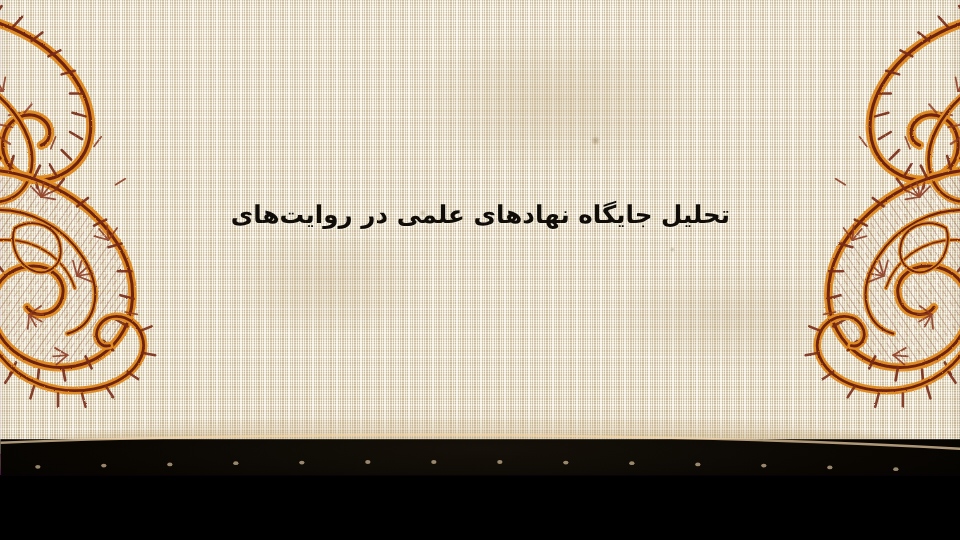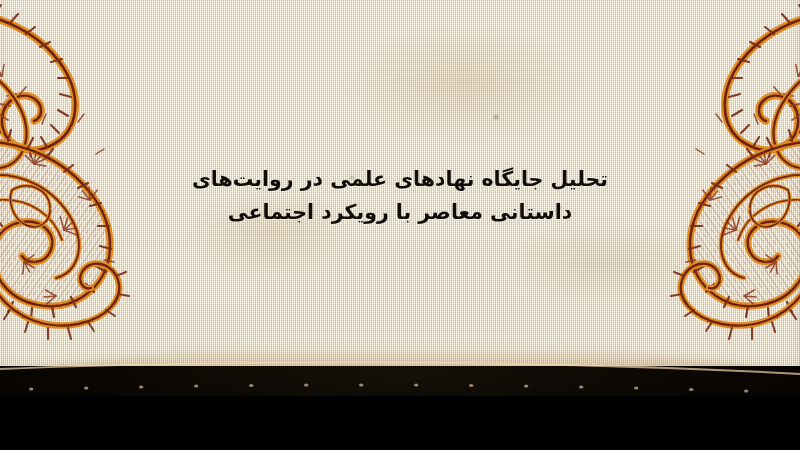--- a/index.html
+++ b/index.html
@@ -492,21 +492,20 @@
             <circle cx="6" cy="52" r="1.9"></circle>
           <circle cx="34" cy="34" r="1.6"></circle>
             <circle cx="46" cy="308" r="1.7"></circle>
         </g>
       </g>
     </svg>
   </div>
 
   <div class="title-block">
     <div class="title-line">تحلیل جایگاه نهادهای علمی در روایت‌های</div>
-    <div class="title-line">داستانی معاصر با رویکرد اجتماعی</div>
   </div>
 
   <div class="black-base"></div>
 
   <div class="fringe">
     <svg viewBox="0 0 800 90" xmlns="http://www.w3.org/2000/svg" preserveAspectRatio="none">
       <defs>
         <linearGradient id="cordG" x1="0" y1="0" x2="0" y2="1">
           <parameter name="offset">0%" stop-color="#f0cda2"/&gt;
           <parameter name="offset">55%" stop-color="#ddae7c"/&gt;

